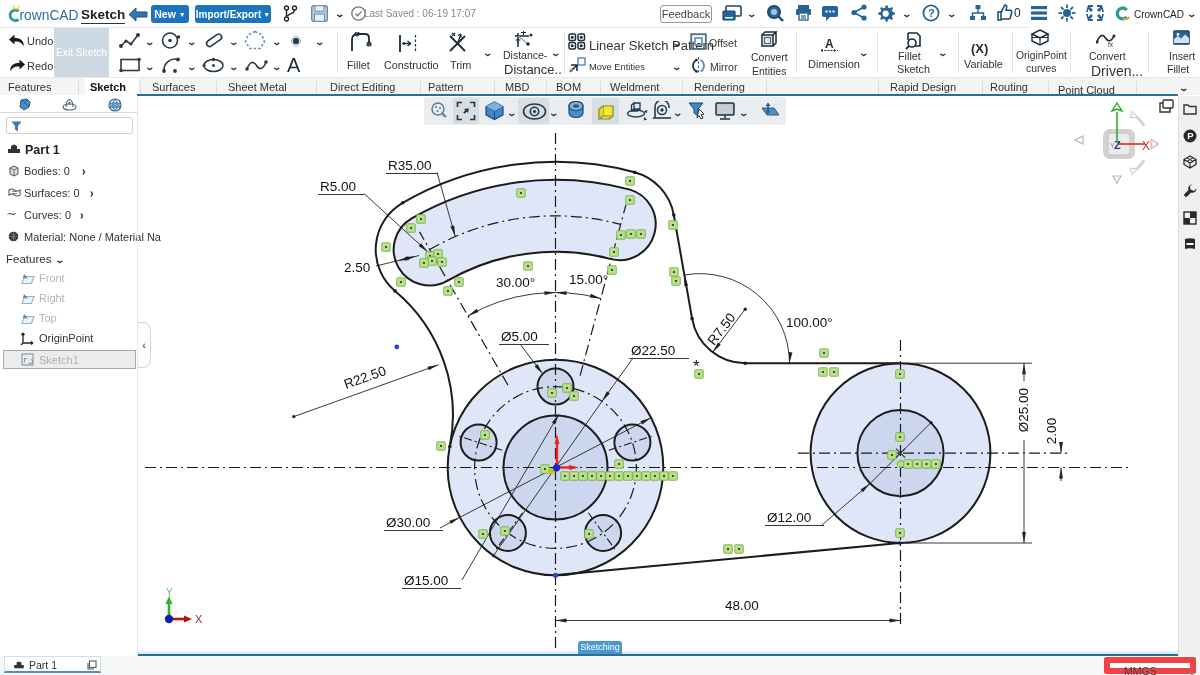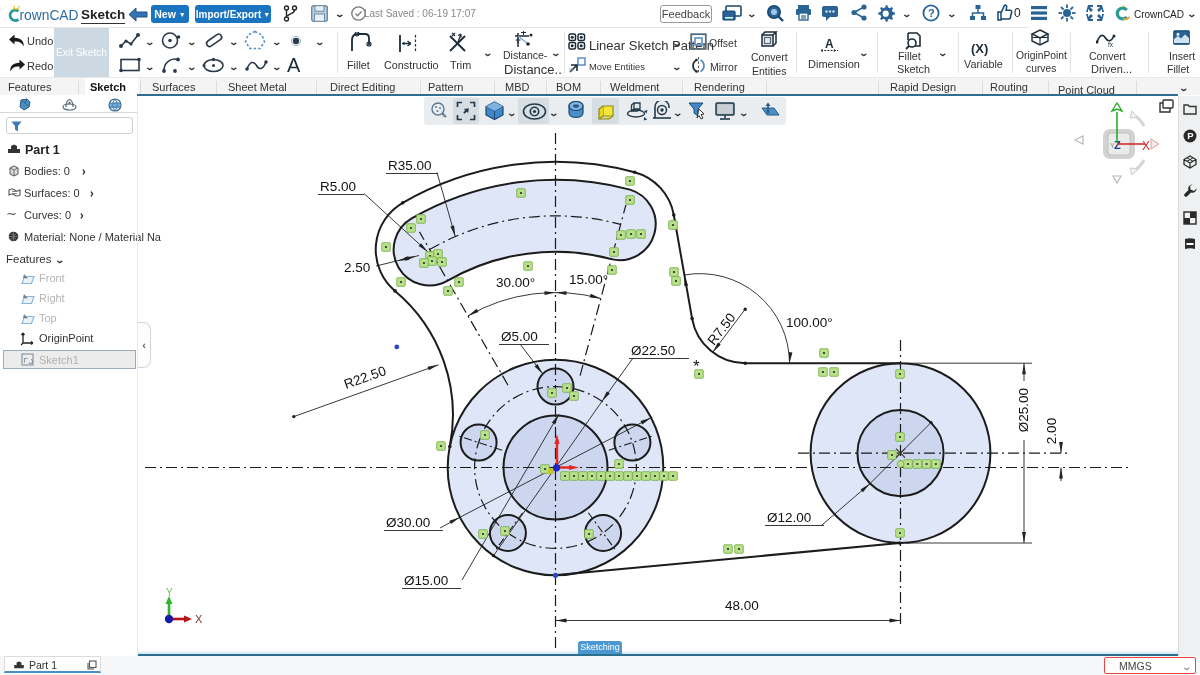--- a/index.html
+++ b/index.html
@@ -314,21 +314,21 @@
   <div class="lbl" style="left:1026px;top:35px;font-size:10.3px">curves</div>
   <div class="vsep" style="left:1070px;top:4px;height:41px"></div>
 
   <svg class="ic" style="left:1096px;top:3px" width="22" height="16" viewBox="0 0 22 16">
       <path d="M1 11 C4 3 7 3 9.5 7 C12 11 15 11 18 5" fill="none" stroke="#1c2b38" stroke-width="1.6"></path>
       <circle cx="1" cy="11" r="1.5" fill="#1c2b38"></circle>
       <circle cx="18" cy="5" r="1.5" fill="#1c2b38"></circle>
       <text x="12" y="15.5" font-size="6.5" fill="#1c2b38" font-family="Liberation Sans">fx</text>
     </svg>
   <div class="lbl" style="left:1089px;top:22px;font-size:10.5px">Convert</div>
-  <div class="lbl" style="left:1091px;top:35px;font-size:11px">Driven...</div>
+  <div class="lbl" style="left:1091px;top:35px;font-size:14px">Driven...</div>
   <div class="vsep" style="left:1148px;top:4px;height:41px"></div>
 
   <svg class="ic" style="left:1173px;top:2px" width="17" height="15" viewBox="0 0 17 15">
       <rect x="0.8" y="0.8" width="15.4" height="13.4" rx="1" fill="#2a6496" stroke="#17486e" stroke-width="1.2"></rect>
       <path d="M1 9 l4-3 3 2.5 4-4 4 3.5 v5 h-15 z" fill="#cfe2f2"></path>
       <circle cx="5" cy="4.5" r="1.4" fill="#fff"></circle>
     </svg>
   <div class="lbl" style="left:1169px;top:22px;font-size:10.5px">Insert</div>
   <div class="lbl" style="left:1167px;top:35px;font-size:10.5px">Fillet</div>
 </div>
@@ -832,17 +832,17 @@
   <div class="abs" style="left:4px;top:0px;width:97px;height:17px;background:#fff;border:1px solid #dcdcdc;border-bottom:2px solid #4a90c4">
     <svg class="ic" style="left:8px;top:4px" width="12" height="8" viewBox="0 0 14 10">
         <path d="M1 9 L1 5 L4 5 L4 2 L7 0.5 L10 2 L10 5 L13 5 L13 9 Z" fill="#333"></path>
       </svg>
     <div class="lbl" style="left:24px;top:2px;font-size:10.5px">Part 1</div>
     <svg class="ic" style="left:82px;top:3px" width="10" height="10" viewBox="0 0 10 10">
         <rect x="2.5" y="1" width="6.5" height="6.5" fill="none" stroke="#555" stroke-width="1.1"></rect>
         <path d="M1 3 v6 h6" fill="none" stroke="#555" stroke-width="1.1"></path>
       </svg>
   </div>
-  <div class="abs" style="left:1104px;top:1px;width:92px;height:17px;background:#fff;border:1px solid #ef4444;border-radius:2px">
+  <div class="abs" style="left:1104px;top:1px;width:92px;height:17px;background:#fff;border:6px solid #ef4444;border-radius:2px">
     <div class="lbl" style="left:14px;top:2px;font-size:10.5px;color:#444">MMGS</div>
     <div class="chev" style="left:78px;top:4px;color:#999">⌄</div>
   </div>
 </div>
 
 </body></html>

